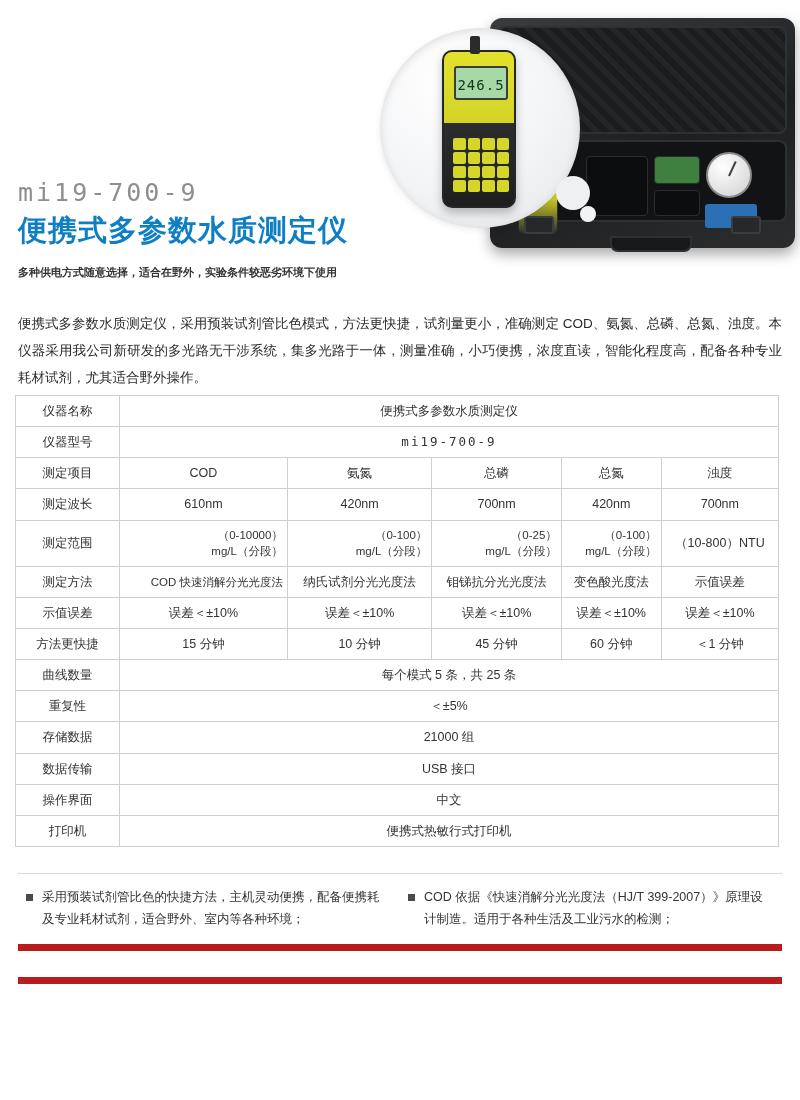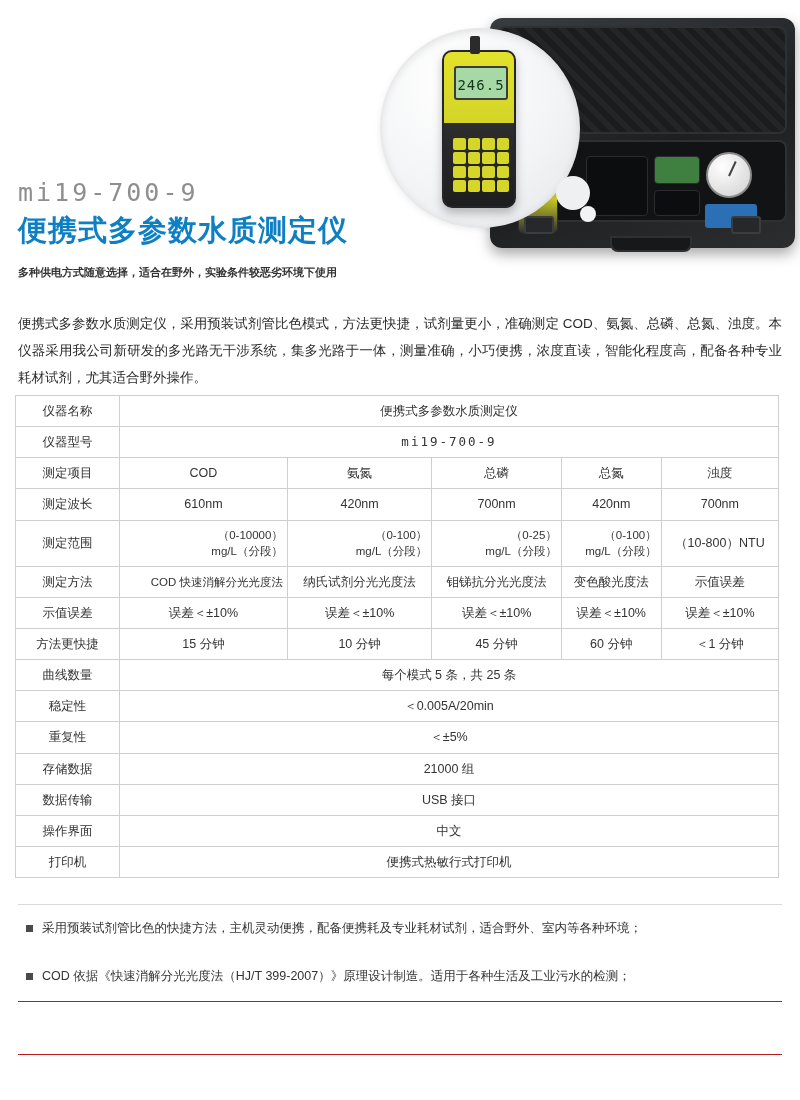--- a/index.html
+++ b/index.html
@@ -227,22 +227,21 @@
   }
   table.spec td.small { font-size: 11.5px; text-align: right; }
 
   
   .features {
     margin: 26px 18px 0 18px;
     border-top: 1px solid #d9d9d9;
   }
   .frow {
     display: flex;
-    border-bottom: 1px solid #b91c1c;
-    flex-direction: column;
+    border-bottom: 7px solid #b91c1c;
   }
   .fcell {
     flex: 1 1 0;
     padding: 13px 14px 13px 6px;
     font-size: 12.5px;
     color: #333;
     line-height: 1.75;
     display: flex;
     align-items: flex-start;
   }
@@ -373,24 +372,20 @@
           <td class="label">方法更快捷</td>
           <td>15 分钟</td>
           <td>10 分钟</td>
           <td>45 分钟</td>
           <td>60 分钟</td>
           <td>＜1 分钟</td>
         </tr>
         <tr>
           <td class="label">曲线数量</td>
           <td colspan="5">每个模式 5 条，共 25 条</td>
-        </tr>
-        <tr>
-          <td class="label">稳定性</td>
-          <td colspan="5">＜0.005A/20min</td>
         </tr>
         <tr>
           <td class="label">重复性</td>
           <td colspan="5">＜±5%</td>
         </tr>
         <tr>
           <td class="label">存储数据</td>
           <td colspan="5">21000 组</td>
         </tr>
         <tr>

